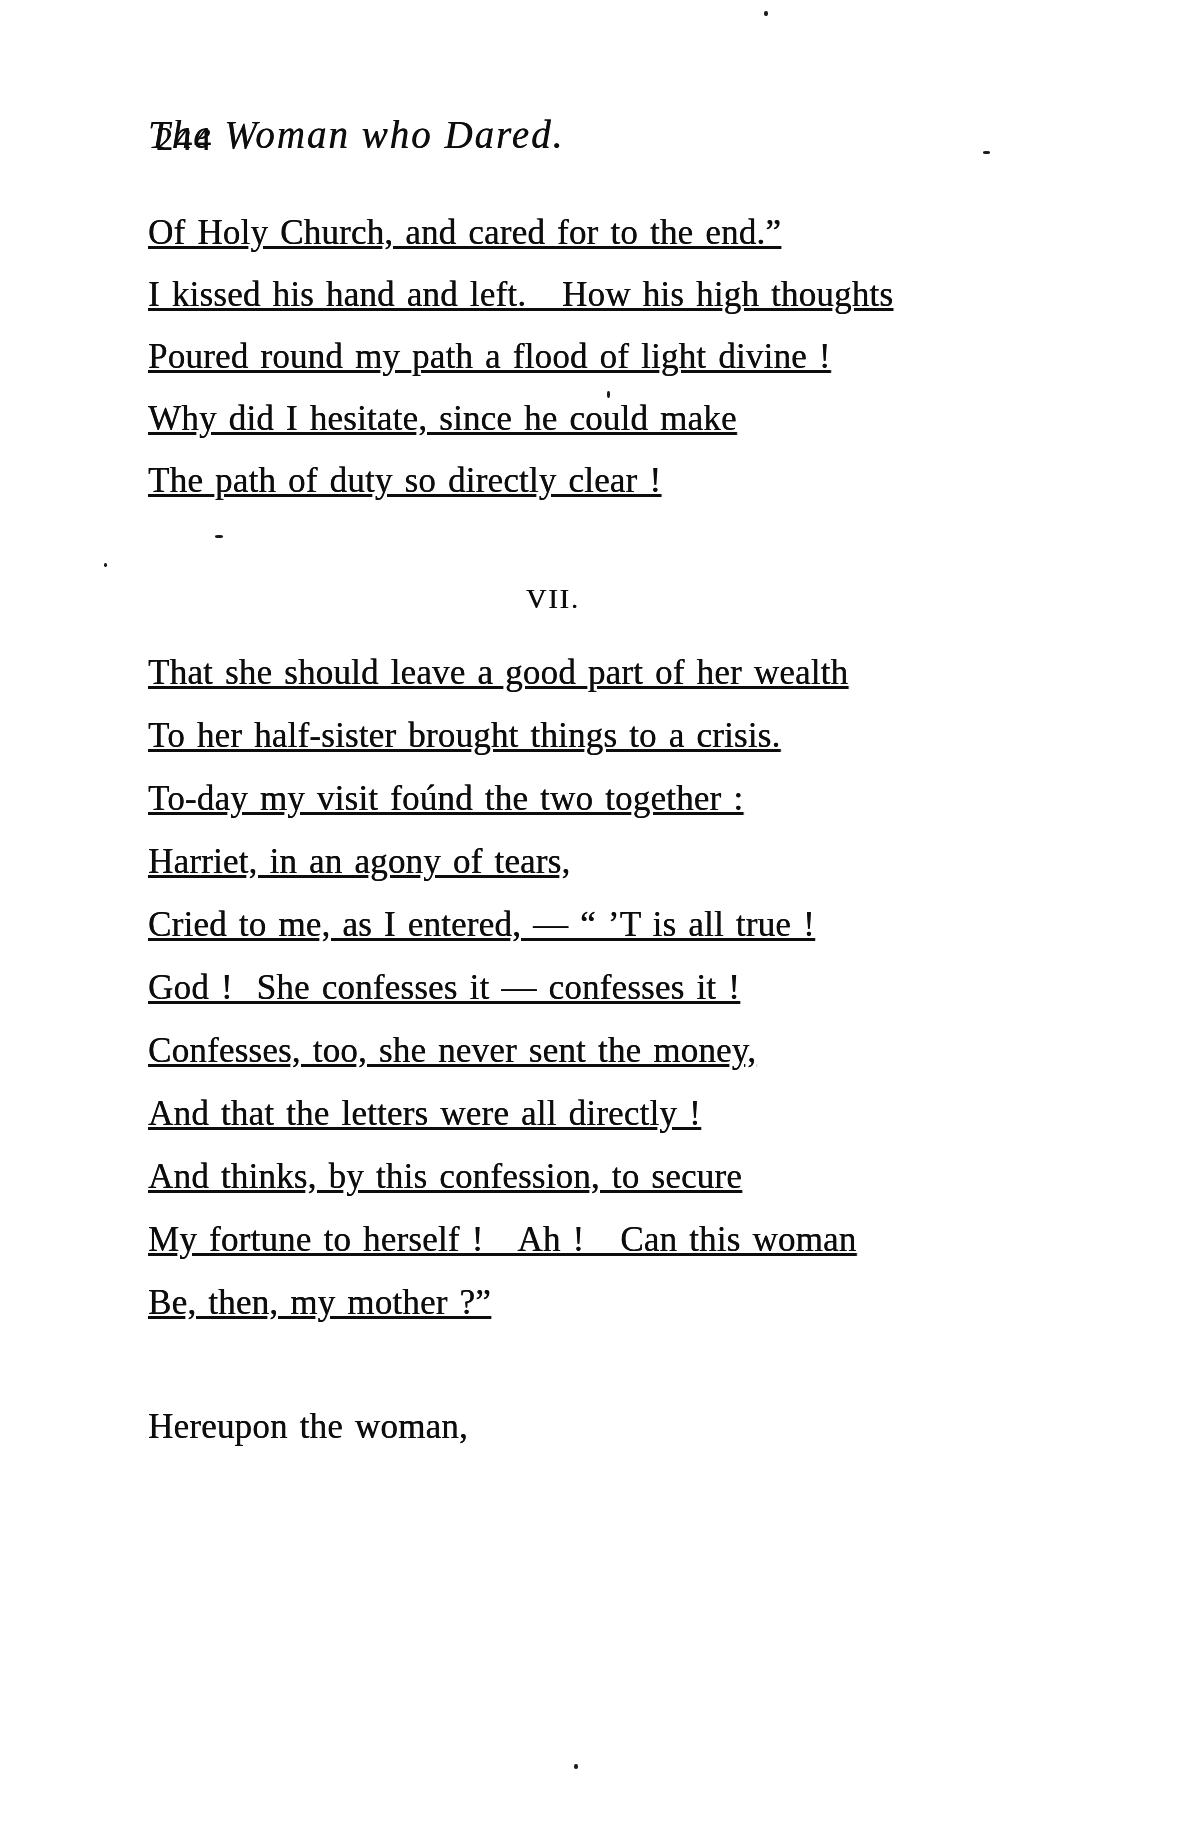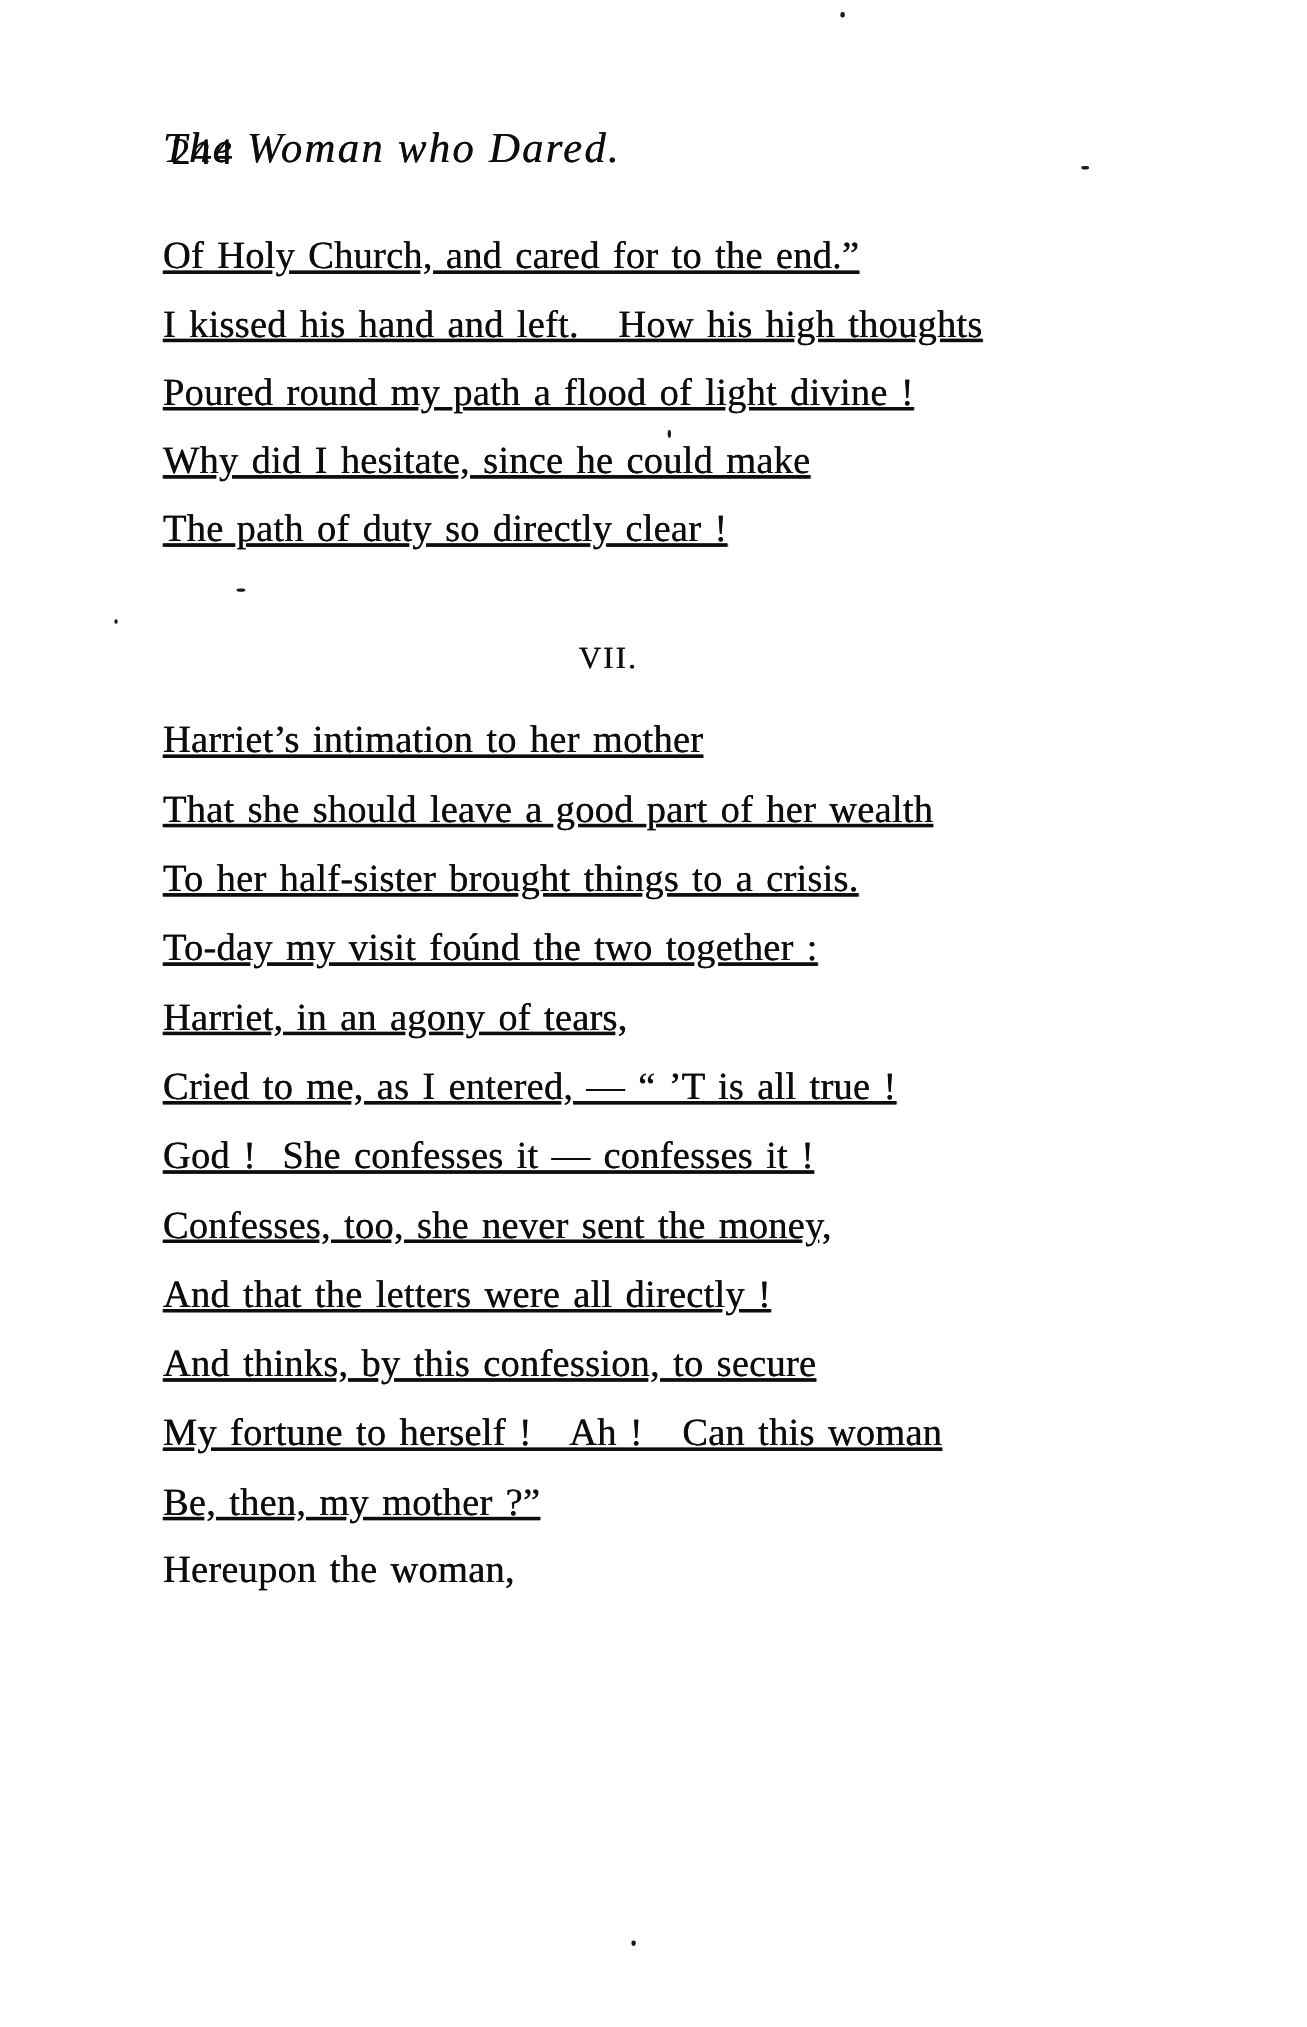--- a/index.html
+++ b/index.html
@@ -110,21 +110,20 @@
     <span class="line ink">Of Holy Church, and cared for to the end.”</span>
     <span class="line ink">I kissed his hand and left.   How his high thoughts</span>
     <span class="line ink">Poured round my path a flood of light divine !</span>
     <span class="line ink">Why did I hesitate, since he could make</span>
     <span class="line ink">The path of duty so directly clear !</span>
   </div>
 
   <div class="section-heading ink">VII.</div>
 
   <div class="stanza stanza-2">
-    <span class="line ink">Harriet’s intimation to her mother</span>
     <span class="line ink">That she should leave a good part of her wealth</span>
     <span class="line ink">To her half-sister brought things to a crisis.</span>
     <span class="line ink">To-day my visit foúnd the two together :</span>
     <span class="line ink">Harriet, in an agony of tears,</span>
     <span class="line ink">Cried to me, as I entered, — “ ’T is all true !</span>
     <span class="line ink">God !  She confesses it — confesses it !</span>
     <span class="line ink">Confesses, too, she never sent the money,</span>
     <span class="line ink">And that the letters were all directly !</span>
     <span class="line ink">And thinks, by this confession, to secure</span>
     <span class="line ink">My fortune to herself !   Ah !   Can this woman</span>

